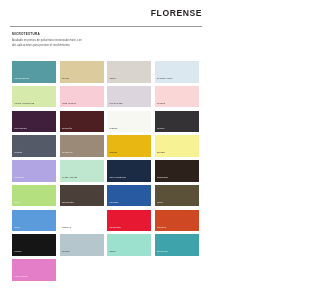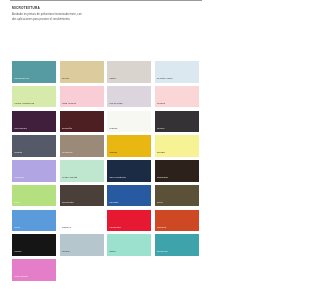--- a/index.html
+++ b/index.html
@@ -89,20 +89,23 @@
     font-family: "Liberation Sans", sans-serif;
   }
   .lbl-dark  { color: #2e2e2e; }
   .lbl-light { color: #f2f2f2; }
 </style>
 </head>
 <body>
 
 <div class="page">
 
+  <div class="brand-row">
+    <div class="brand">FLORENSE</div>
+  </div>
 
   <div class="rule"></div>
 
   <div class="intro">
     <div class="intro-title">MICROTEXTURA</div>
     <div class="intro-body">Acabado en pintura de poliuretano texturizado mate, con dos aplicaciones para proveer el recubrimiento.</div>
   </div>
 
   <div class="grid" id="swatch-grid">
       <div class="cell">

